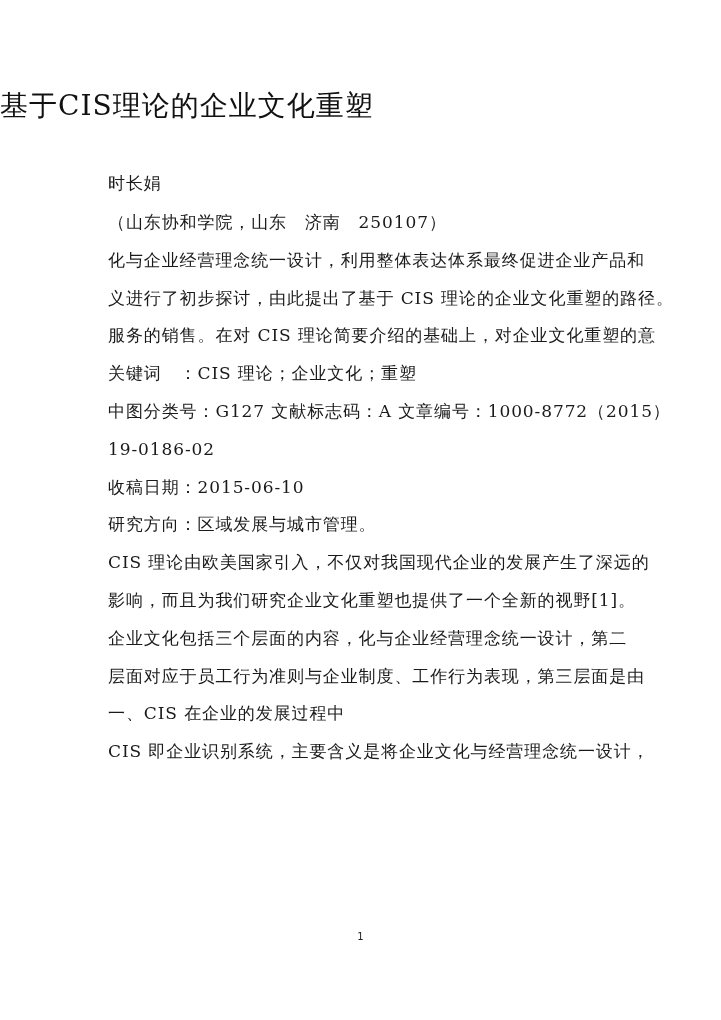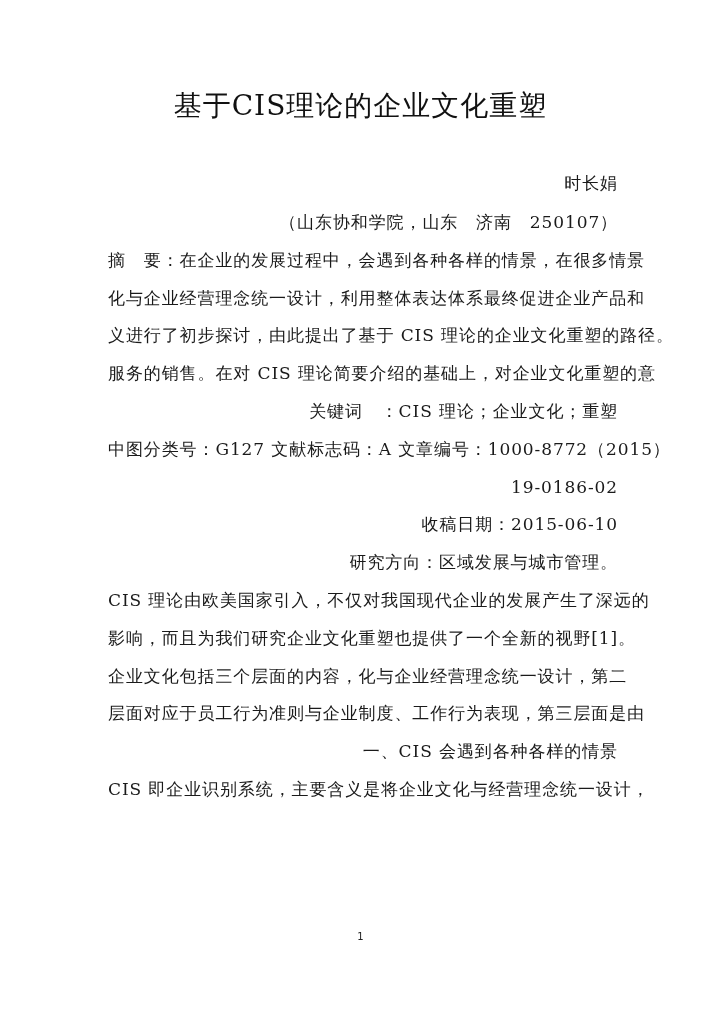--- a/index.html
+++ b/index.html
@@ -20,40 +20,39 @@
       left: 0; top: 0;
       width: 721px;
       height: 1020px;
       background: #fff;
     }
     .title {
       position: absolute;
       top: 86px;
       left: 0;
       width: 721px;
-      text-align: center;
+      text-align: left;
       font-size: 28px;
       line-height: 40px;
       letter-spacing: 1px;
       font-weight: normal;
       color: #111;
     }
     .body-text {
       position: absolute;
       left: 108px;
       top: 168px;
       width: 510px;
     }
     .line {
       font-size: 17px;
       line-height: 37.8px;
       height: 37.8px;
       white-space: nowrap;
       letter-spacing: 0.9px;
-      text-align: right;
     }
     .line.first {
       height: 36px;
       line-height: 30px;
     }
     .page-number {
       position: absolute;
       top: 931px;
       left: 0;
       width: 721px;
@@ -65,31 +64,30 @@
   </style>
 </head>
 <body>
 
 <div class="page">
   <div class="title">基于CIS理论的企业文化重塑</div>
 
   <div class="body-text">
     <div class="line first">时长娟</div>
     <div class="line">（山东协和学院，山东　济南　250107）</div>
-    <div class="line">摘　要：在企业的发展过程中，会遇到各种各样的情景，在很多情景</div>
     <div class="line">化与企业经营理念统一设计，利用整体表达体系最终促进企业产品和</div>
     <div class="line">义进行了初步探讨，由此提出了基于 CIS 理论的企业文化重塑的路径。</div>
     <div class="line">服务的销售。在对 CIS 理论简要介绍的基础上，对企业文化重塑的意</div>
     <div class="line">关键词　：CIS 理论；企业文化；重塑</div>
     <div class="line">中图分类号：G127 文献标志码：A 文章编号：1000-8772（2015）</div>
     <div class="line">19-0186-02</div>
     <div class="line">收稿日期：2015-06-10</div>
     <div class="line">研究方向：区域发展与城市管理。</div>
     <div class="line">CIS 理论由欧美国家引入，不仅对我国现代企业的发展产生了深远的</div>
     <div class="line">影响，而且为我们研究企业文化重塑也提供了一个全新的视野[1]。</div>
     <div class="line">企业文化包括三个层面的内容，化与企业经营理念统一设计，第二</div>
     <div class="line">层面对应于员工行为准则与企业制度、工作行为表现，第三层面是由</div>
-    <div class="line">一、CIS 会遇到各种各样的情景</div>
+    <div class="line">一、CIS 在企业的发展过程中</div>
     <div class="line">CIS 即企业识别系统，主要含义是将企业文化与经营理念统一设计，</div>
   </div>
 
   <div class="page-number">1</div>
 </div>
 
 </body></html>

